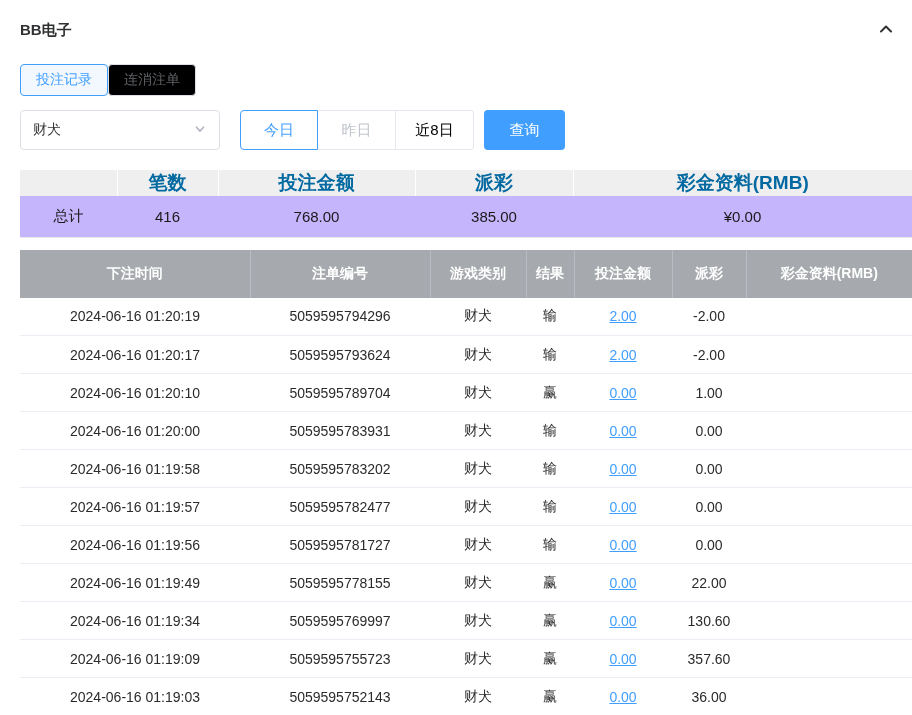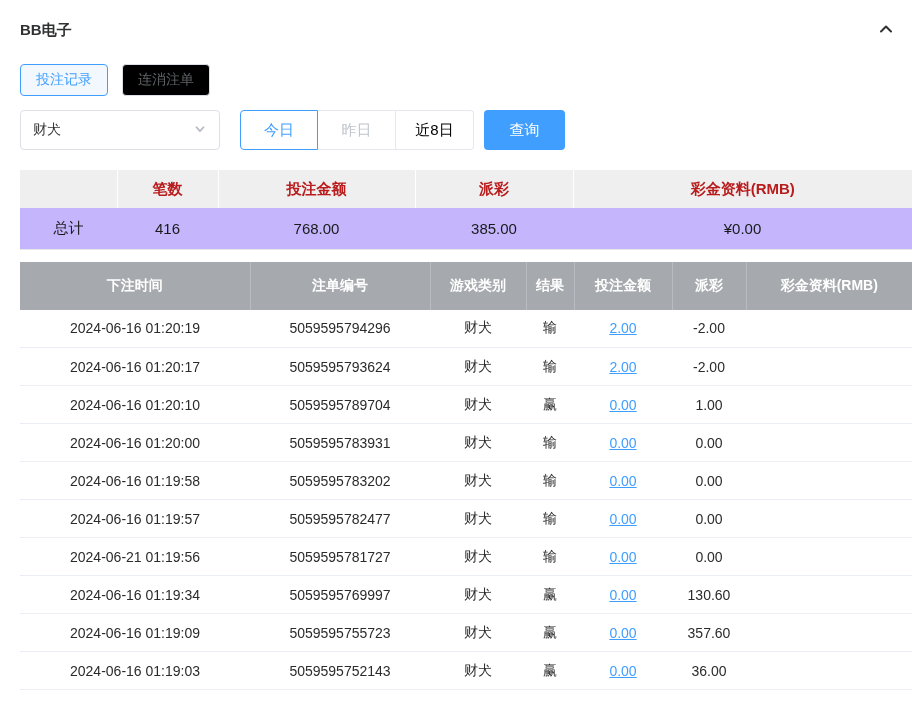--- a/index.html
+++ b/index.html
@@ -13,36 +13,36 @@
     background:#fff;color:#333;
     font-family:"Liberation Sans","DejaVu Sans",sans-serif;
     font-size:14px;
   }
   .page{padding:20px 0 0 20px;width:912px;}
 
   .panel-header{display:flex;align-items:center;justify-content:space-between;padding-right:16px;margin-bottom:24px;}
   .panel-title{font-size:15px;font-weight:bold;color:#303133;}
   .collapse-btn{width:20px;height:20px;display:flex;align-items:center;justify-content:center;cursor:pointer;background:none;border:none;}
 
-  .tabs{display:flex;gap:14px;margin-bottom:14px;}
+  .tabs{display:flex;margin-bottom:14px;}
   .tab{height:32px;padding:0 15px;font-size:14px;background:#000000;border:1px solid #dcdfe6;border-radius:4px;color:#606266;cursor:pointer;font-family:inherit;}
   .tab.active{border-color:var(--accent);color:var(--accent);background:#f2f8fe;}
 
   .filters{display:flex;align-items:center;margin-bottom:20px;}
   .select{width:200px;height:40px;border:1px solid #dcdfe6;border-radius:4px;display:flex;align-items:center;justify-content:space-between;padding:0 12px;font-size:14px;color:#333;cursor:pointer;background:#fff;}
   .date-input{width:226px;height:40px;border:1px solid #dcdfe6;border-radius:4px;display:flex;align-items:center;padding:0 10px;gap:8px;margin-left:12px;font-size:15px;color:#2b2b2b;cursor:pointer;background:#fff;}
   .btn-group{display:flex;margin-left:12px;padding-left:8px;}
   .btn-group button{width:78px;height:40px;background:#fff;font-size:15px;cursor:pointer;font-family:inherit;}
   .btn-today{border:1px solid var(--accent);color:var(--accent);border-radius:4px 0 0 4px;}
   .btn-mid{border:1px solid #e4e7ed;border-left:none;color:#c0c4cc;}
   .btn-last{border:1px solid #e4e7ed;border-left:none;color:#000000;border-radius:0 4px 4px 0;}
   .search-btn{margin-left:10px;width:81px;height:40px;background:var(--accent);color:#fff;border:none;border-radius:4px;font-size:15px;cursor:pointer;font-family:inherit;}
 
   table{border-collapse:collapse;table-layout:fixed;width:892px;text-align:center;}
-  .summary-table thead th{background:#efefef;height:38px;font-size:15px;font-weight:bold;color:#b91c1c;border-left:1px solid #fff;}
+  .summary-table thead th{background:#efefef;height:22px;font-size:19px;font-weight:bold;color:#0369a1;border-left:1px solid #fff;}
   .summary-table thead th:first-child{border-left:none;}
   .summary-table tbody td{height:41px;font-size:15px;border-bottom:1px solid #e8e8e8;background:#c4b5fd;color:#1a1a1a;}
 
   .bet-table{margin-top:12px;}
   .bet-table thead th{background:var(--table-header-bg);color:#fff;height:48px;font-size:14px;font-weight:bold;border-left:1px solid #b9bcc2;}
   .bet-table thead th:first-child{border-left:none;}
   .bet-table tbody td{height:38px;font-size:14px;border-bottom:1px solid #ebeef5;color:#2b2b2b;background:#fff;}
   a.link{color:var(--accent);text-decoration:underline;cursor:pointer;}
   td.neg{color:var(--negative);}
 </style>
@@ -185,26 +185,35 @@
         <tr>
     <td>2024-06-16 01:19:57</td>
     <td>5059595782477</td>
     <td>财犬</td>
     <td>输</td>
     <td><a class="link">0.00</a></td>
     <td>0.00</td>
     <td></td>
   </tr>
         <tr>
-    <td>2024-06-21 01:19:56</td>
+    <td>2024-06-16 01:19:56</td>
     <td>5059595781727</td>
     <td>财犬</td>
     <td>输</td>
     <td><a class="link">0.00</a></td>
     <td>0.00</td>
+    <td></td>
+  </tr>
+        <tr>
+    <td>2024-06-16 01:19:49</td>
+    <td>5059595778155</td>
+    <td>财犬</td>
+    <td>赢</td>
+    <td><a class="link">0.00</a></td>
+    <td>22.00</td>
     <td></td>
   </tr>
         <tr>
     <td>2024-06-16 01:19:34</td>
     <td>5059595769997</td>
     <td>财犬</td>
     <td>赢</td>
     <td><a class="link">0.00</a></td>
     <td>130.60</td>
     <td></td>

